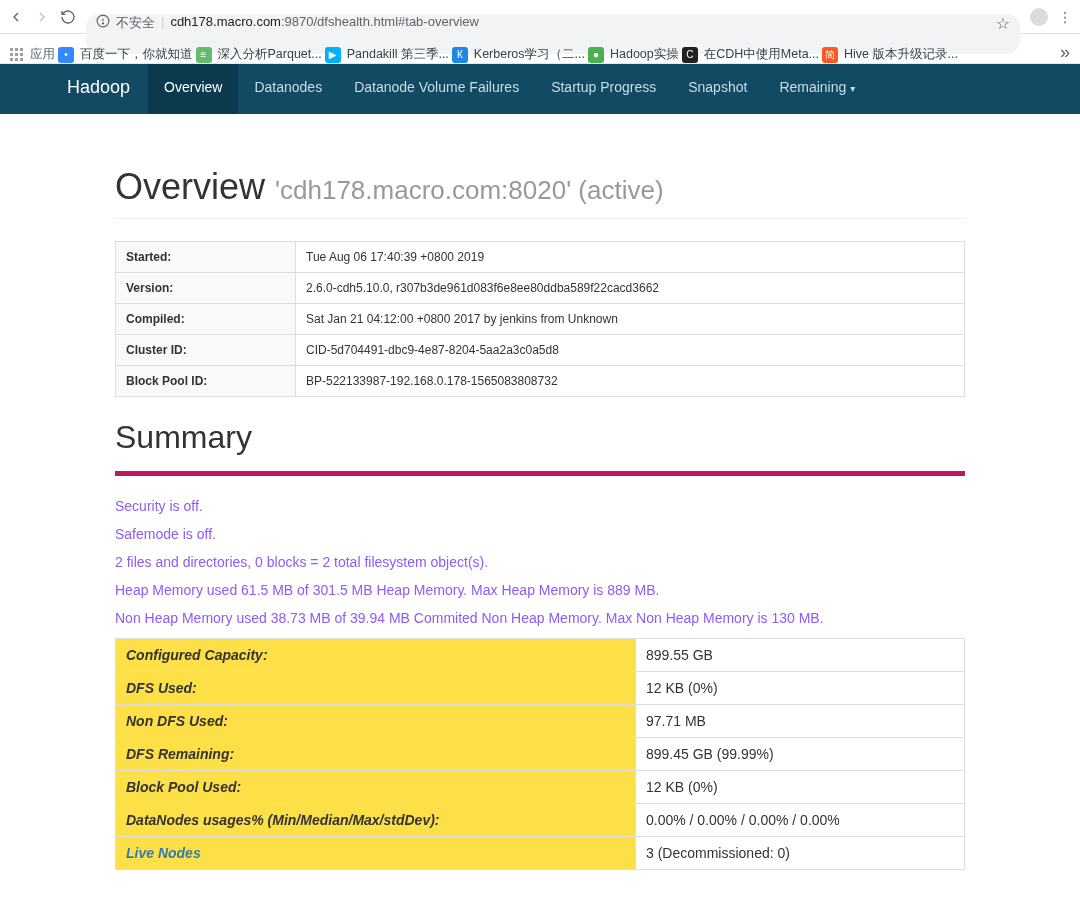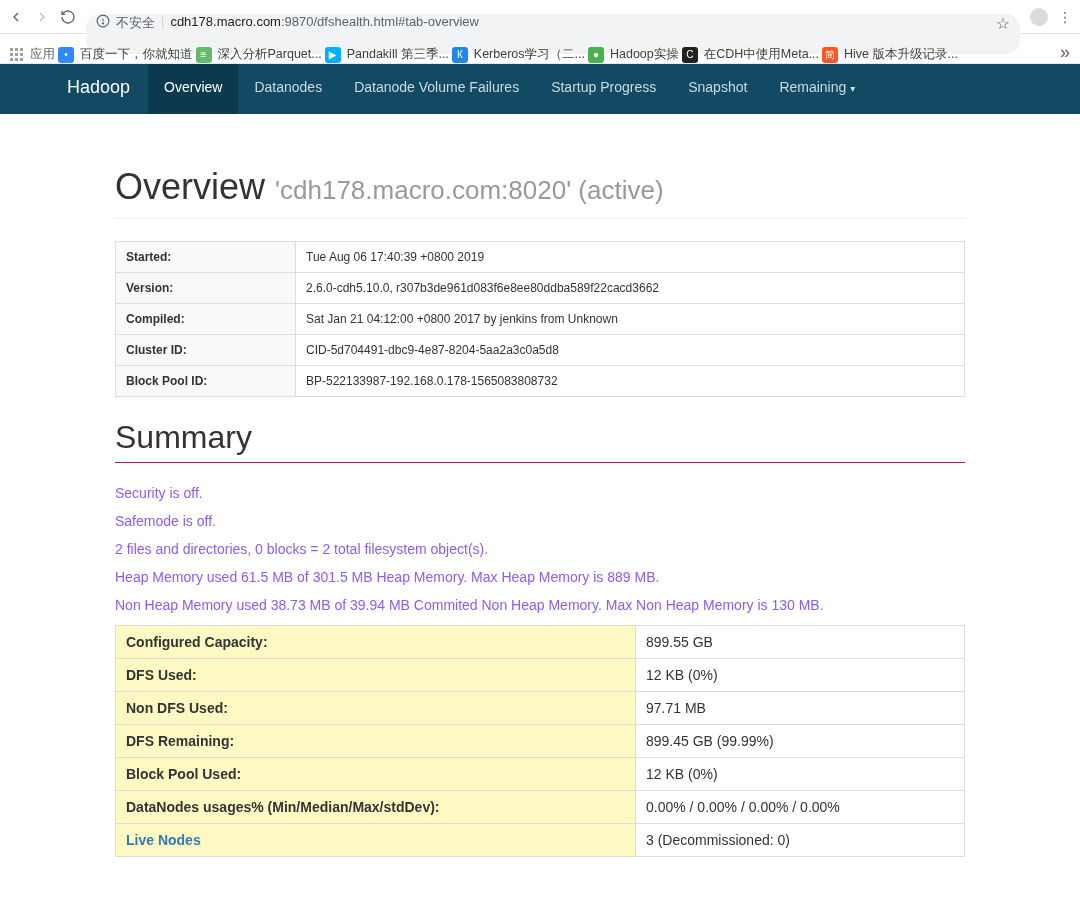--- a/index.html
+++ b/index.html
@@ -25,25 +25,25 @@
 .navbar .brand { font-size: 18px; padding: 13px 18px 13px 0; color:#fff; }
 .navbar .tab { padding: 15px 16px; color: #c9dbe3; font-size: 14px; cursor:pointer; }
 .navbar .tab.active { background: #0b3a4f; color: #fff; }
 .navbar .caret { margin-left:4px; font-size:10px; color:#c9dbe3; }
 .container { max-width: 880px; margin: 12px auto; padding: 40px 15px 30px 15px; }
 h1.pagehead { font-size: 36px; font-weight: 500; color:#333; padding-bottom:10px; border-bottom:1px solid #eee; margin-bottom:22px; }
 h1.pagehead small { color:#999; font-size:26px; font-weight:400; }
 .table { width:100%; border:1px solid #ddd; border-collapse:collapse; margin-bottom:22px; }
 .table th, .table td { border:1px solid #ddd; padding:8px 10px; text-align:left; font-size:12px; }
 .table th { background:#f9f9f9; font-weight:700; width:180px; }
-h2.section { font-size:32px; font-weight:500; color:#333; padding-bottom:6px; border-bottom:1px solid #be185d; margin-top:20px; margin-bottom:22px; }
+h2.section { font-size:32px; font-weight:500; color:#333; padding-bottom:15px; border-bottom:5px solid #be185d; margin-top:20px; margin-bottom:22px; }
 p.line { font-size:14px; color:#8b5cf6; margin:0 0 12px 0; }
 .table2 { width:100%; border:1px solid #ddd; border-collapse:collapse; }
 .table2 th, .table2 td { border:1px solid #ddd; padding:8px 10px; text-align:left; font-size:14px; }
-.table2 th { background:#fef9c3; font-weight:700; }
+.table2 th { background:#fde047; font-weight:700;font-style:italic; }
 .table2 .col1 { width:520px; }
 a.link { color:#337ab7; font-weight:700; text-decoration:none; cursor:pointer; }
 .apps-grid { width:14px; height:14px; display:inline-block; position:relative; }
 .apps-grid span { position:absolute; width:3px; height:3px; background:#9e9e9e; }
 </style>
 </head>
 <body>
 
 <div class="browser-toolbar">
   <span class="nav-icon">

